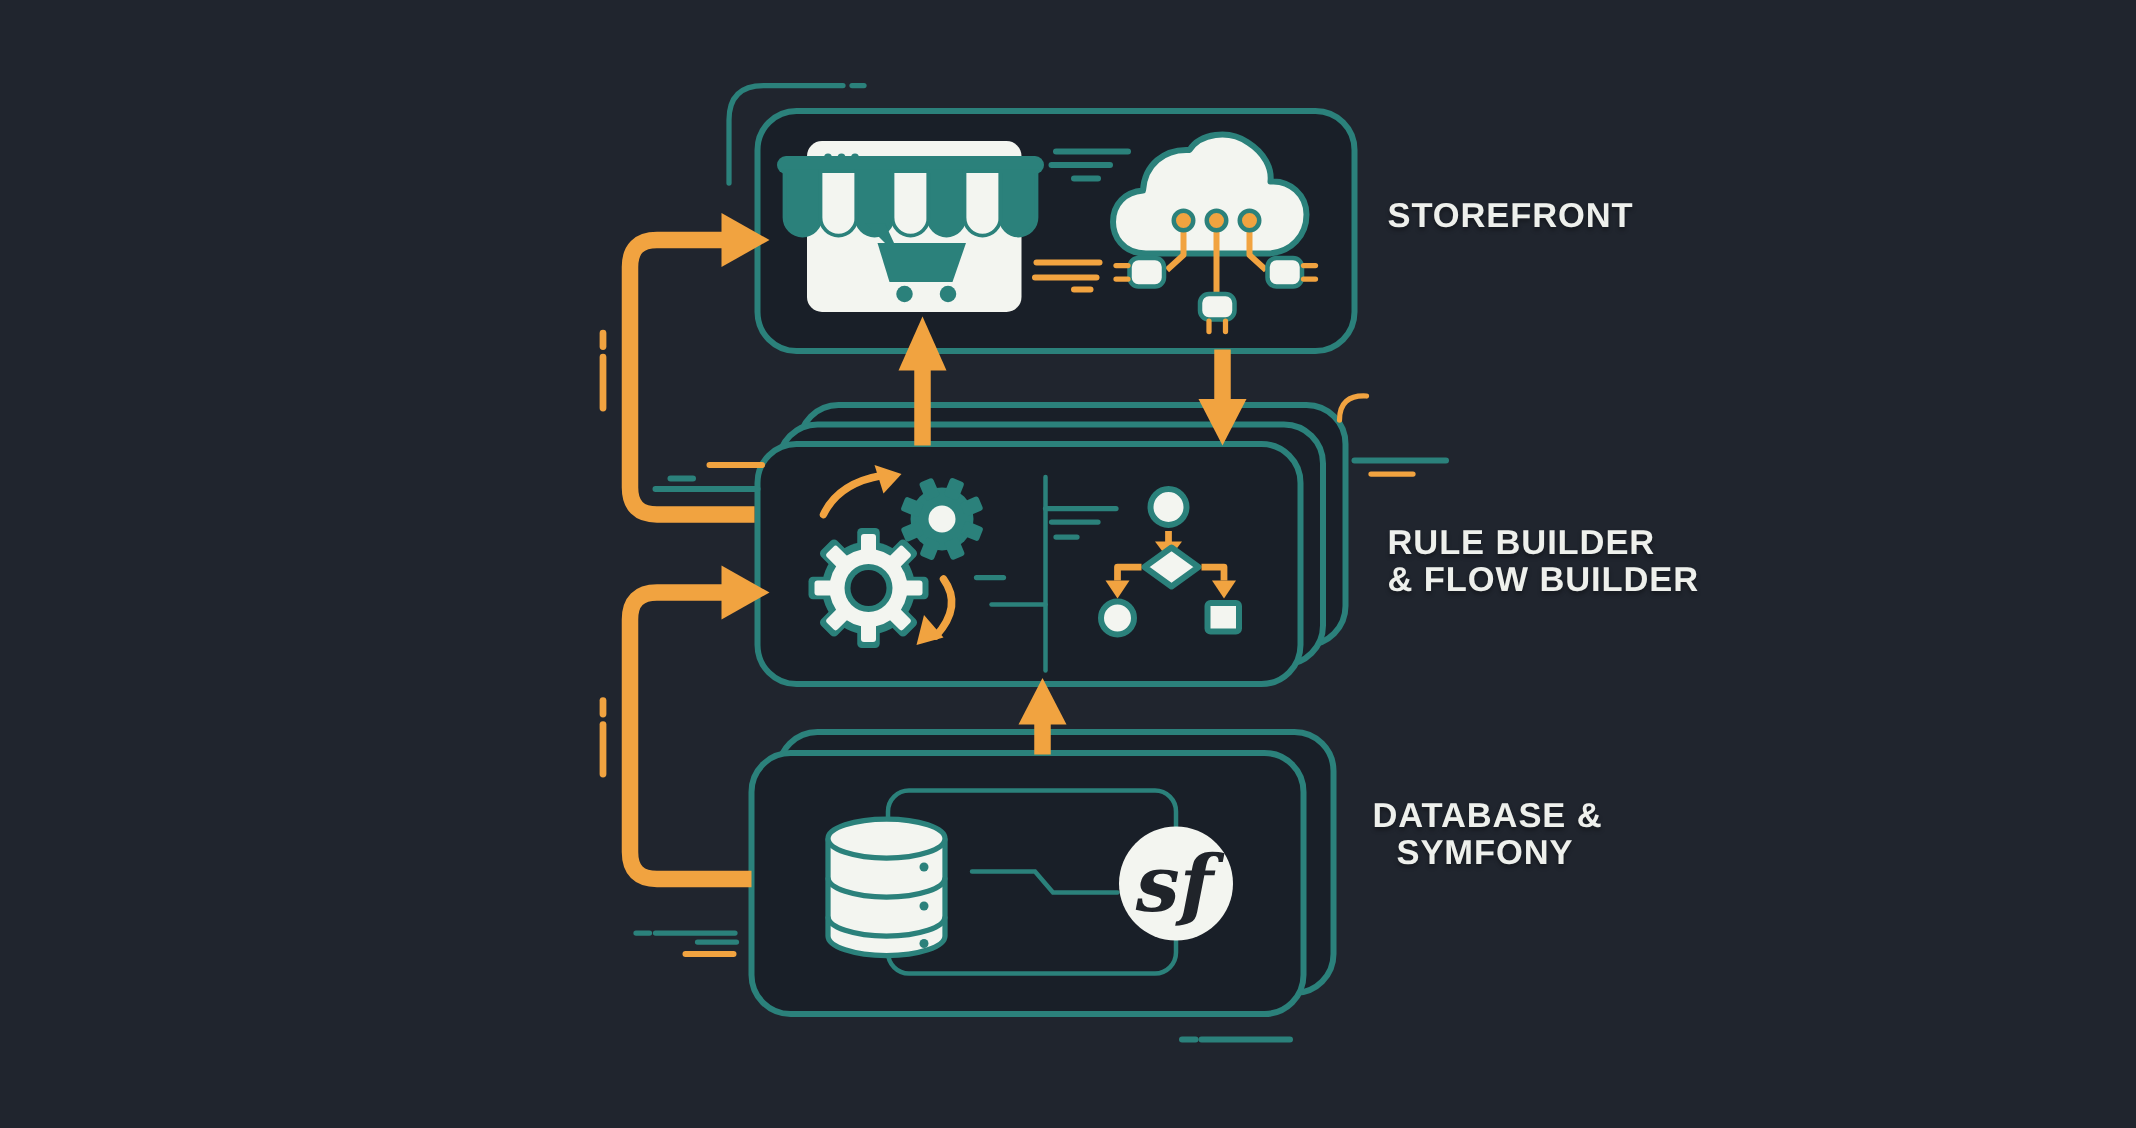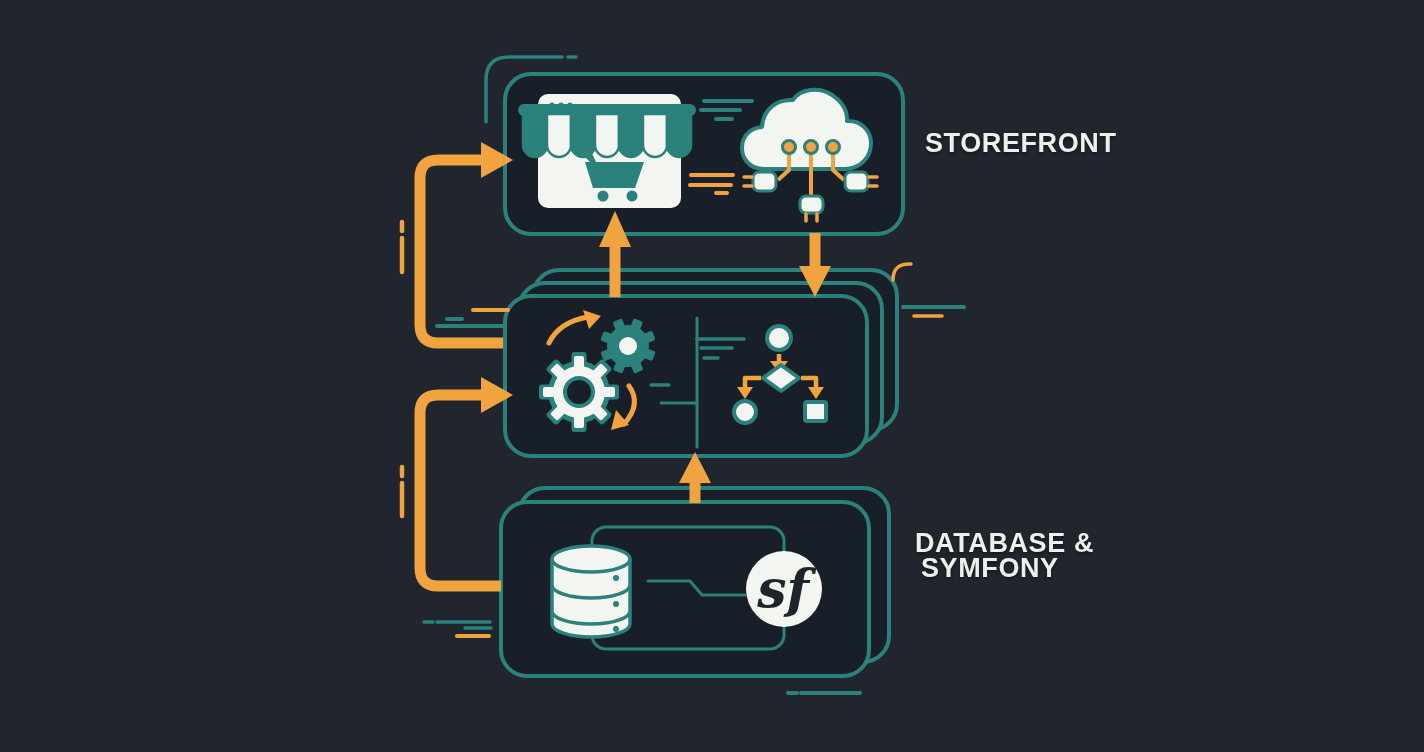--- a/index.html
+++ b/index.html
@@ -7,28 +7,28 @@
     position:relative;
     width:1424px;height:752px;
     background:#20252e;
     overflow:hidden;
     font-family:"Liberation Sans", sans-serif;
   }
   .stage svg{position:absolute;left:0;top:0;}
   .node-label{
     position:absolute;
     color:#eef0ec;
-    font-size:27px;
+    font-size:23px;
     font-weight:bold;
     letter-spacing:0.6px;
     line-height:25px;
     text-shadow:0 2px 3px rgba(0,0,0,0.35);
     white-space:nowrap;
   }
-  .node-label .indent{margin-left:6px;}
+  .node-label .indent{margin-left:16px;}
 </style>
 </head>
 <body>
 
 <div class="stage">
 
 <svg width="1424" height="752" viewBox="0 0 1424 752">
 
   <g stroke="#f1a340" stroke-width="4.5" stroke-linecap="round">
     <line x1="402" y1="222" x2="402" y2="231"></line>
@@ -254,19 +254,23 @@
       <line x1="695" y1="503" x2="695" y2="478" stroke="#f1a340" stroke-width="11"></line>
       <polygon points="695,452 679,483 711,483" fill="#f1a340"></polygon>
     </g>
   </g>
 </svg>
 
   <div class="node-label" style="left:925px; top:131px;">
     <div>STOREFRONT</div>
   </div>
 
+  <div class="node-label" style="left:925px; top:349px;">
+    <div>RULE BUILDER</div>
+    <div>&amp; FLOW BUILDER</div>
+  </div>
 
   <div class="node-label" style="left:915px; top:531px;">
     <div>DATABASE &amp;</div>
     <div class="indent">SYMFONY</div>
   </div>
 
 </div>
 
 </body></html>

